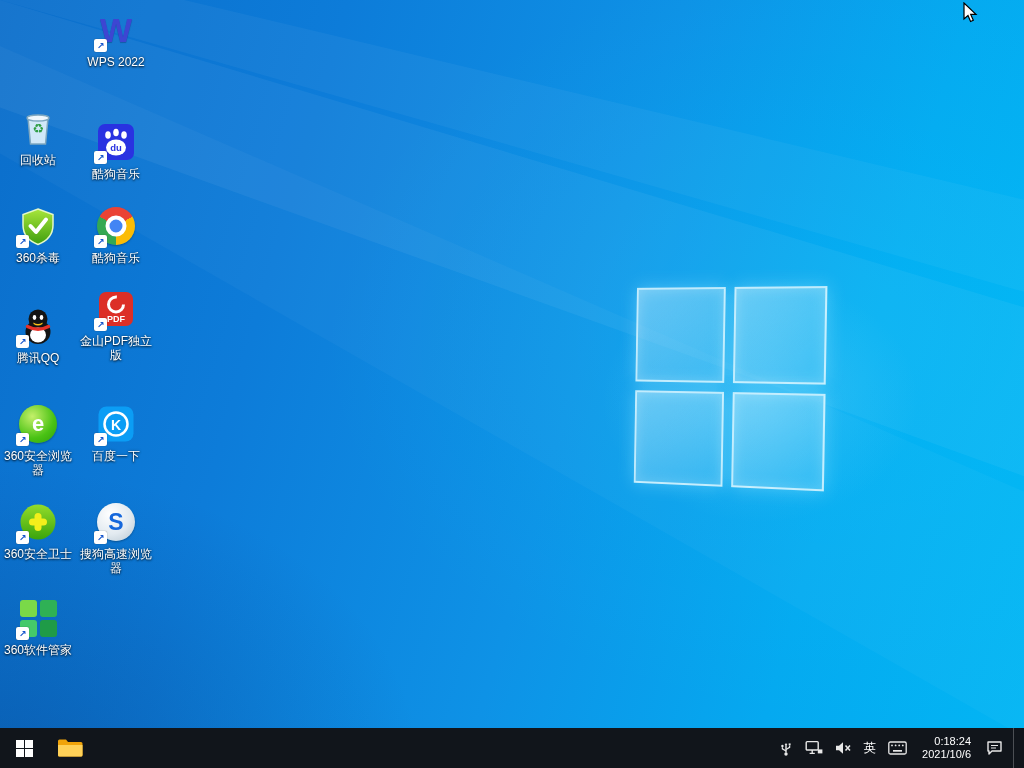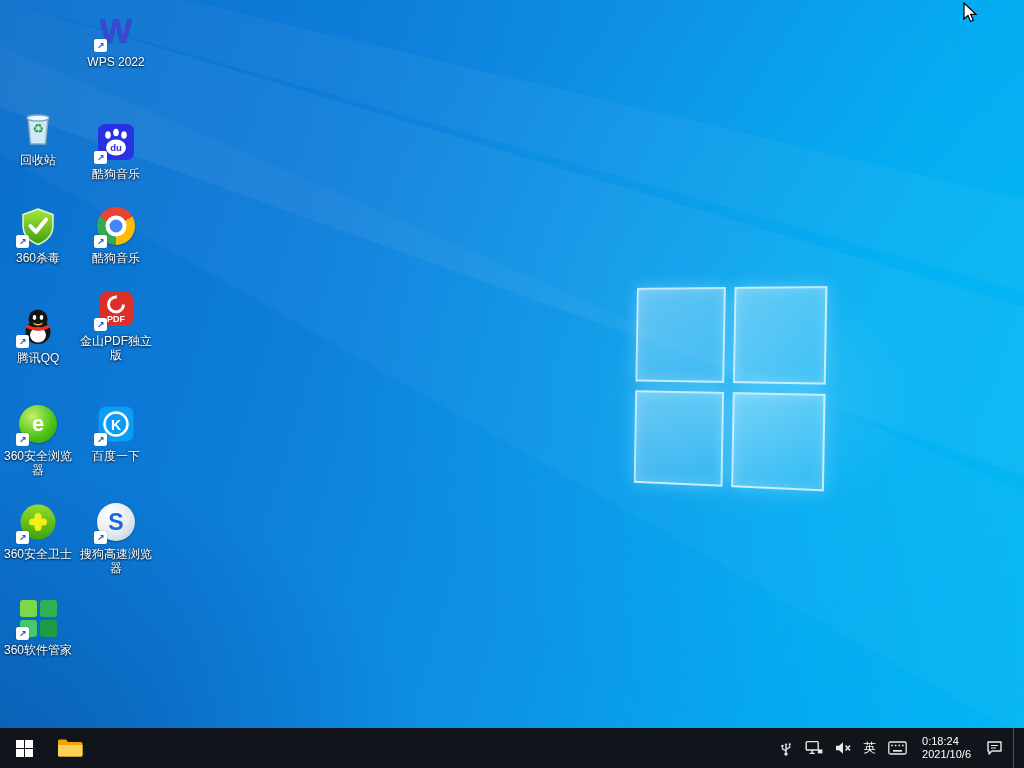--- a/index.html
+++ b/index.html
@@ -56,21 +56,21 @@
   
   .taskbar{position:absolute;left:0;bottom:0;width:1024px;height:40px;background:#11151b;
     display:flex;align-items:stretch;color:#e8e8e8;z-index:5;}
   .tb-btn{display:flex;align-items:center;justify-content:center;}
   .start{width:48px;}
   .explorer{width:44px;}
   .tb-spacer{flex:1;}
   .tray{display:flex;align-items:center;gap:9px;padding-right:6px;}
   .tray-ic{display:flex;align-items:center;justify-content:center;height:40px;padding:0 1px;}
   .ime{font-size:12.5px;color:#fff;padding:0 2px;}
-  .clock{font-size:11px;line-height:13px;text-align:left;color:#fff;padding:0 5px;}
+  .clock{font-size:11px;line-height:13px;text-align:right;color:#fff;padding:0 5px;}
   .show-desktop{width:5px;height:40px;border-left:1px solid rgba(255,255,255,0.25);}
   .cursor{position:absolute;left:963px;top:2px;z-index:9;}
 </style>
 </head>
 <body>
 
 <div class="screen">
 
   <div class="beam beam1"></div>
   <div class="beam beam2"></div>

